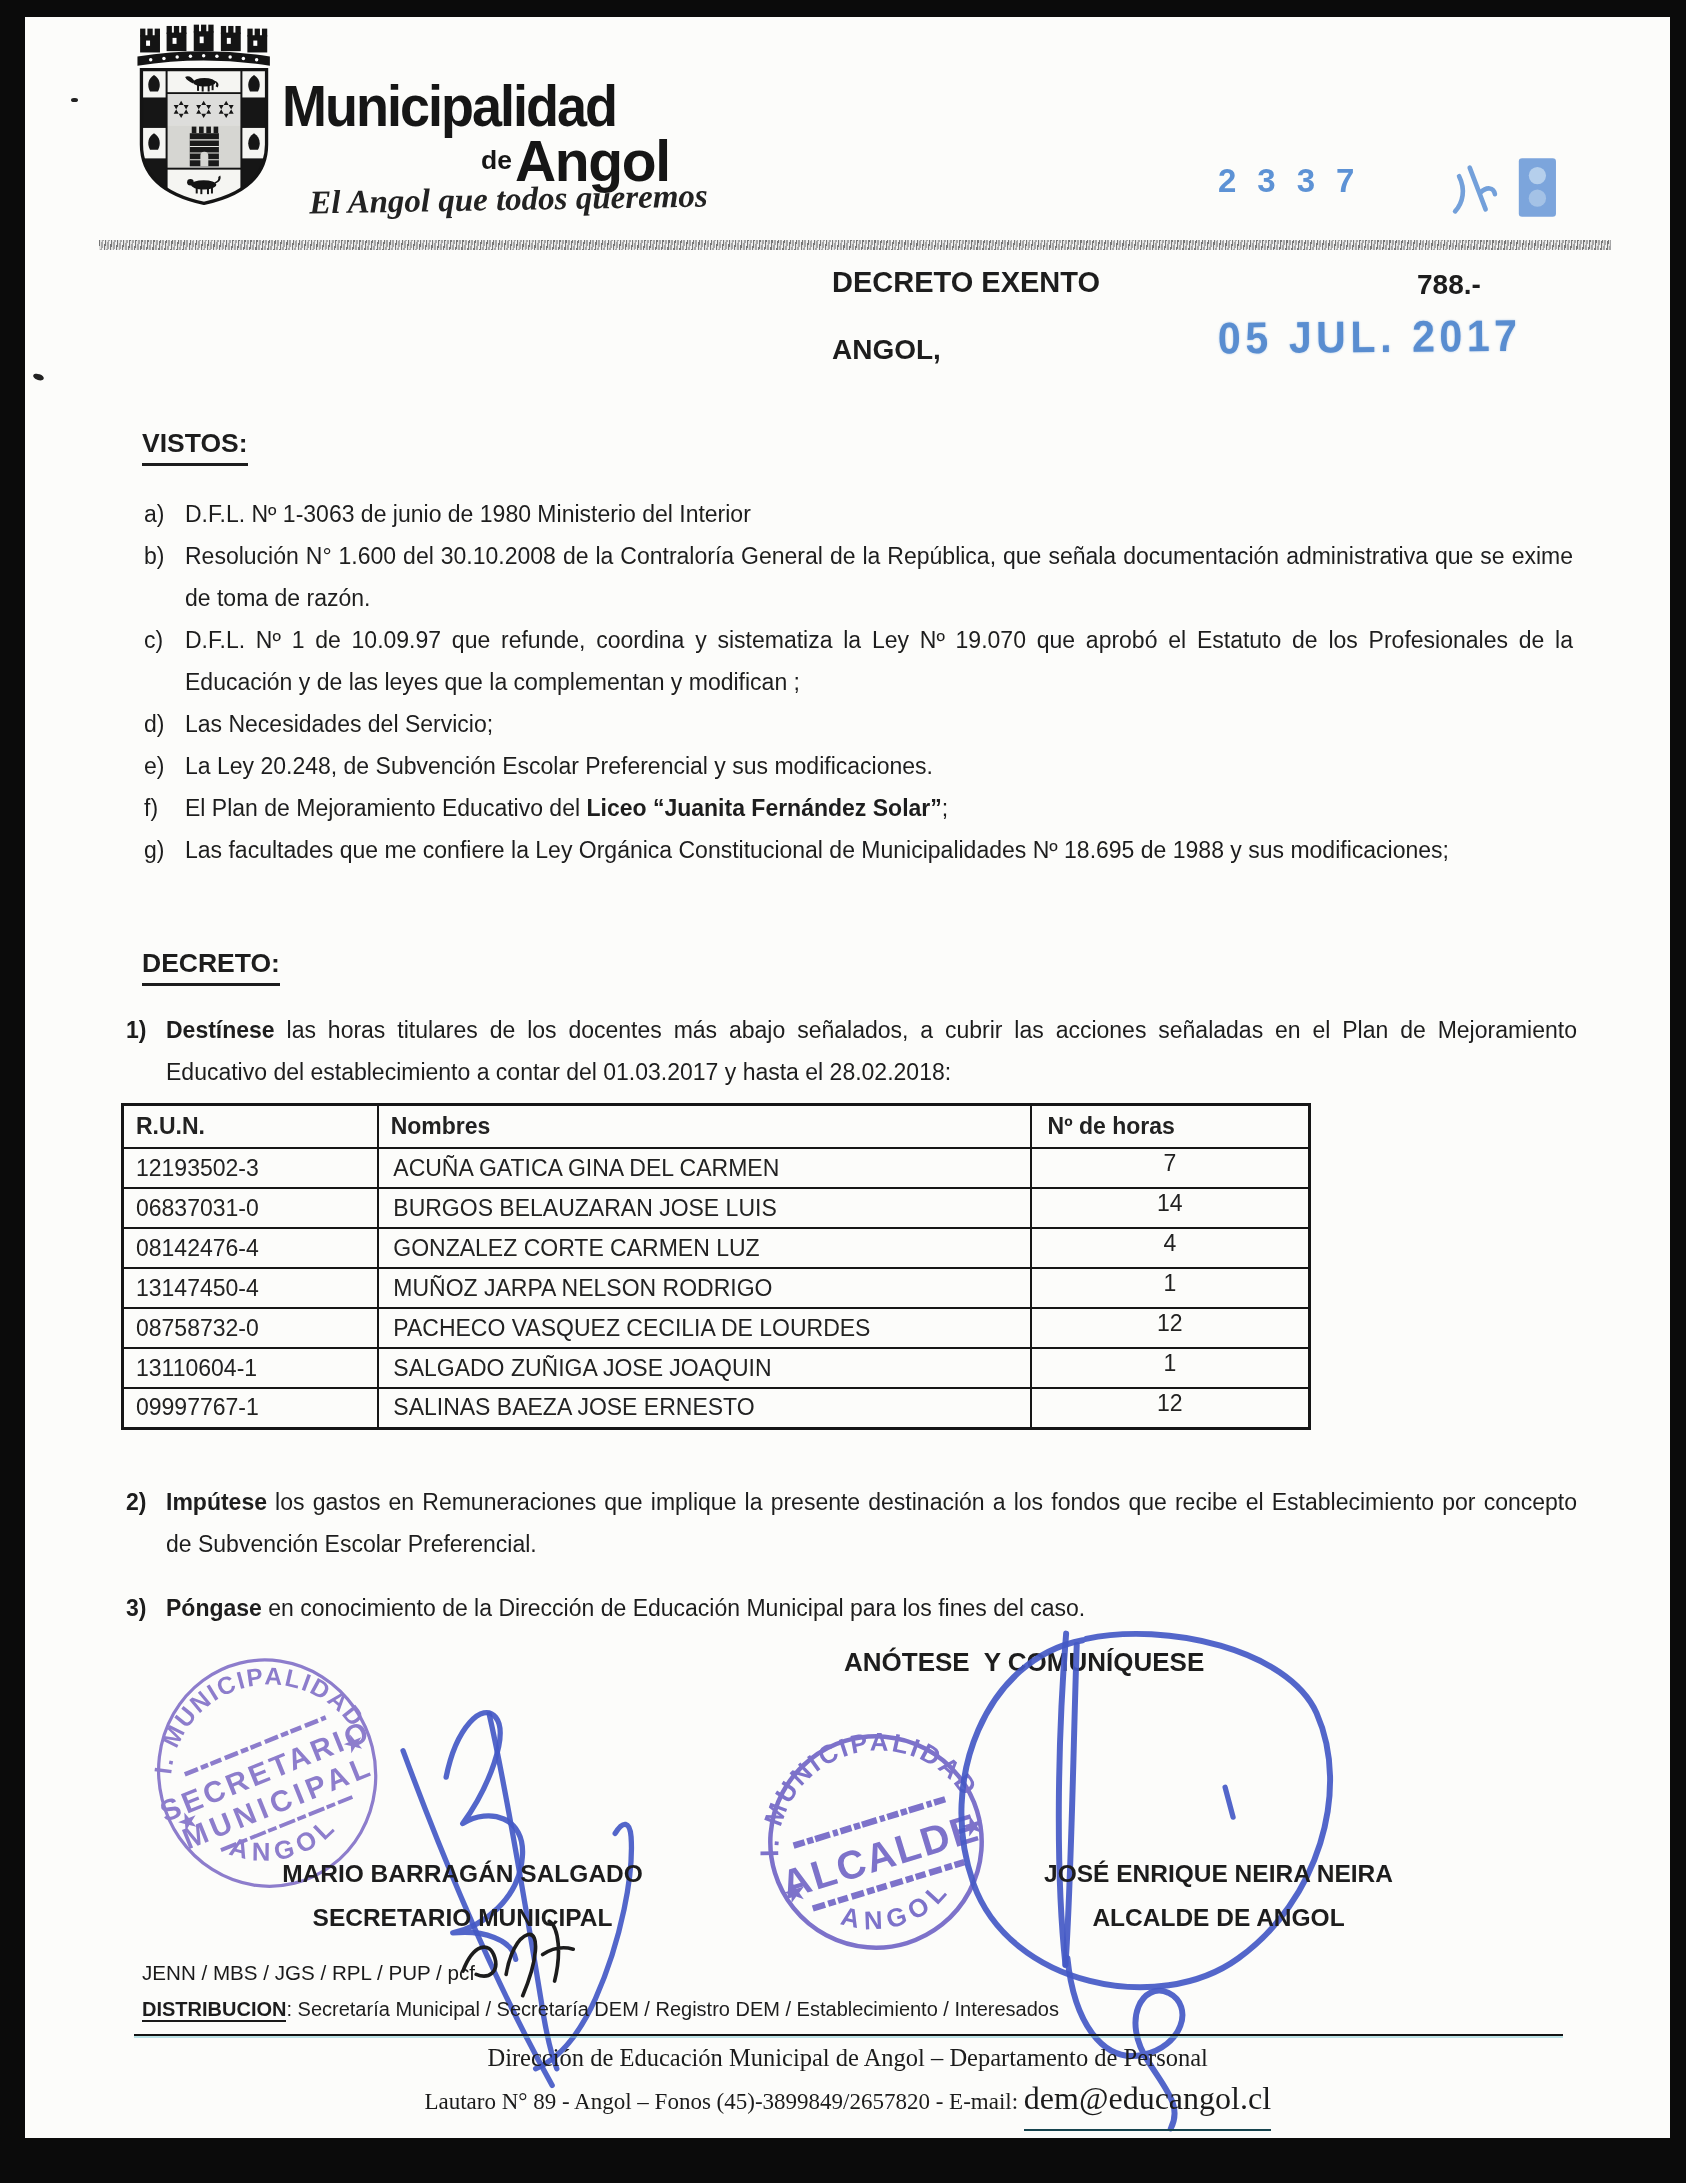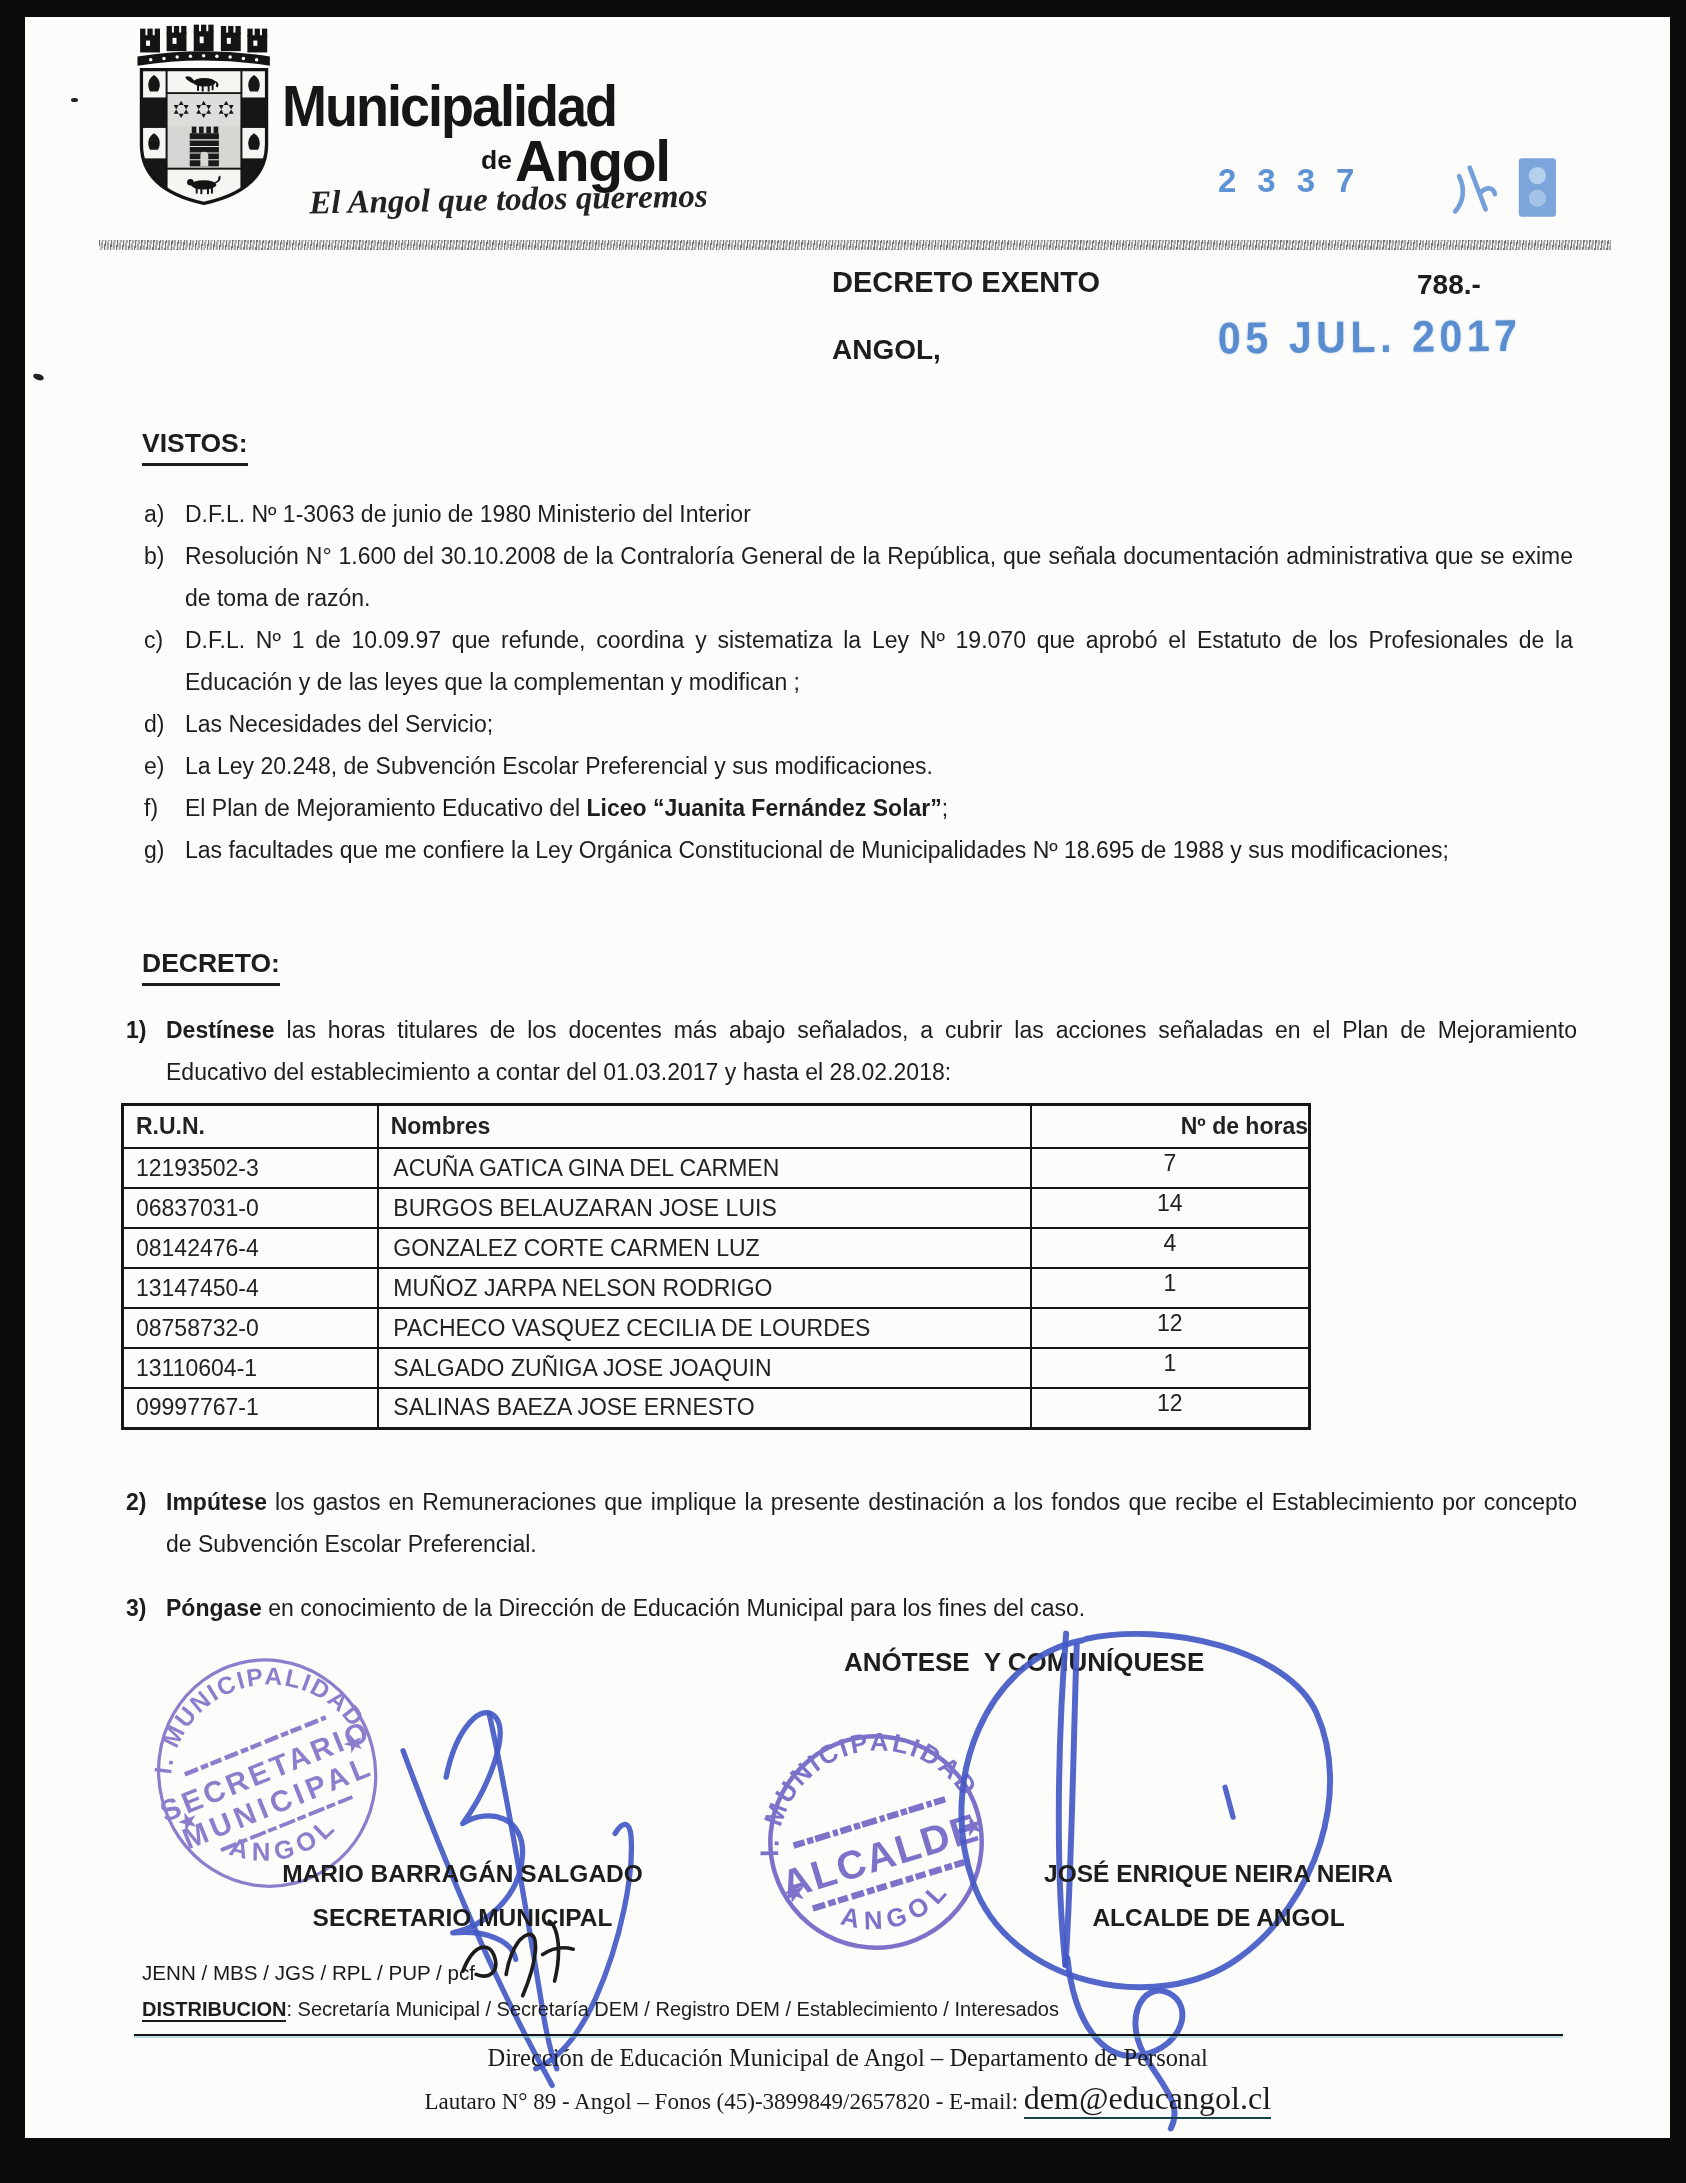--- a/index.html
+++ b/index.html
@@ -43,21 +43,21 @@
   #decreto-1 { top:992px; }
   #decreto-2 { top:1464px; }
   #decreto-3 { top:1570px; }
 
   table { position:absolute; left:96px; top:1086px; width:1190px; border-collapse:collapse;
           border:3.3px solid #161616; font-size:23px; color:#222; }
   th,td { border:2px solid #161616; }
   thead tr { height:44px; }
   tbody tr { height:40px; }
   th { font-weight:bold; text-align:left; padding-left:12px; }
-  th:last-child { text-align:right; padding-left:16px; }
+  th:last-child { text-align:left; padding-left:16px; }
   td { padding-left:12px; vertical-align:middle;margin-left:43px; }
   td:nth-child(2) { padding-left:14.6px; }
   td:last-child { text-align:center; padding-left:0; vertical-align:top; padding-top:1.3px; }
 
   .anotese { position:absolute; left:819px; top:1630px; font-size:26px; font-weight:bold; white-space:pre; }
 
   .sig-block { position:absolute; width:477px; text-align:center; font-weight:bold; font-size:24.5px; line-height:44px; }
   #sec-block { left:199px; top:1835px; }
   #mayor-block { left:955px; top:1835px; }
 
@@ -74,21 +74,21 @@
 
   .initials { position:absolute; left:117px; top:1944px; font-size:20.6px; color:#1a1a1a; }
   .distrib { position:absolute; left:117px; top:1981px; font-size:20px; }
   .distrib .lbl { font-weight:bold; border-bottom:2.7px solid #1a1a1a; }
 
   .foot-line { position:absolute; left:109px; top:2017px; width:1429px; height:2.7px; background:#141414; box-shadow:0 2px 0 rgba(120,200,210,.5); }
   .foot1 { position:absolute; left:0; top:2027px; width:100%; text-align:center;
            font-family:"Liberation Serif", serif; font-size:24.5px; color:#1b1b1b; }
   .foot2 { position:absolute; left:0; top:2063px; width:100%; text-align:center;
            font-family:"Liberation Serif", serif; font-size:23px; color:#1b1b1b; }
-  .foot2 .email { font-size:32px; border-bottom:2.7px solid #17454f; padding-bottom:1px; }
+  .foot2 .email { font-size:32px; border-bottom:2.7px solid #17454f; padding-bottom:13px; }
 
   .speck { position:absolute; background:#222; border-radius:50%; }
   .s1 { left:8px; top:357px; width:10.6px; height:6px; transform:rotate(18deg); }
   .s2 { left:46px; top:81px; width:6.6px; height:4.6px; }
 
   .stamp-text { font-family:"Liberation Sans", sans-serif; font-weight:bold; }
 </style>
 </head>
 <body>
 

